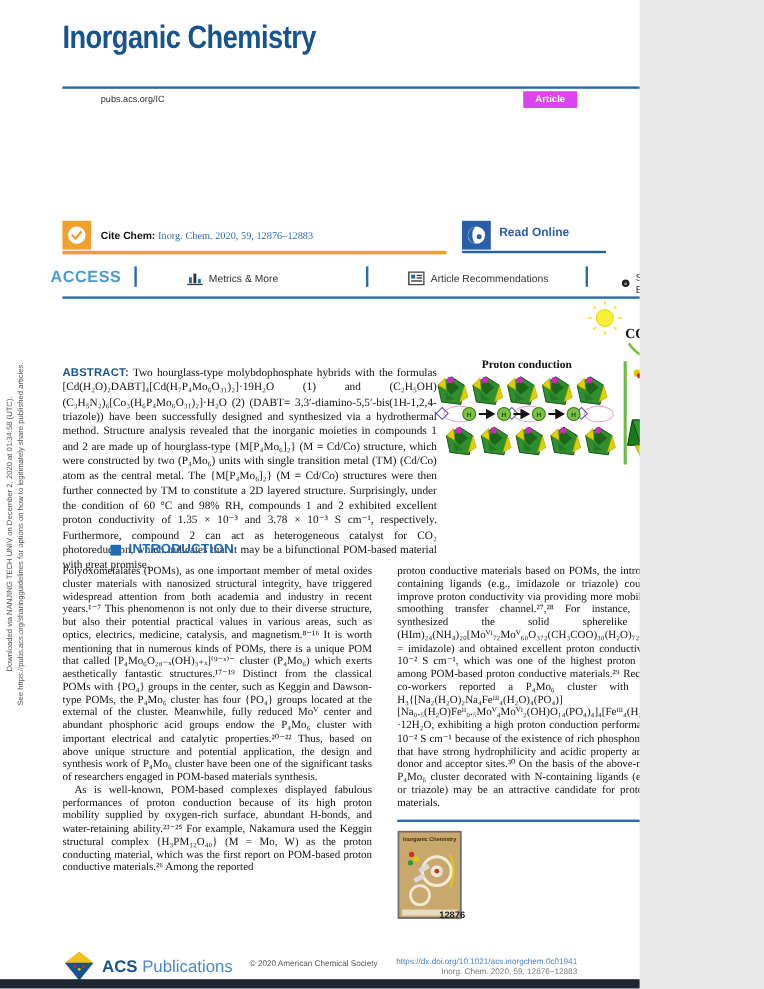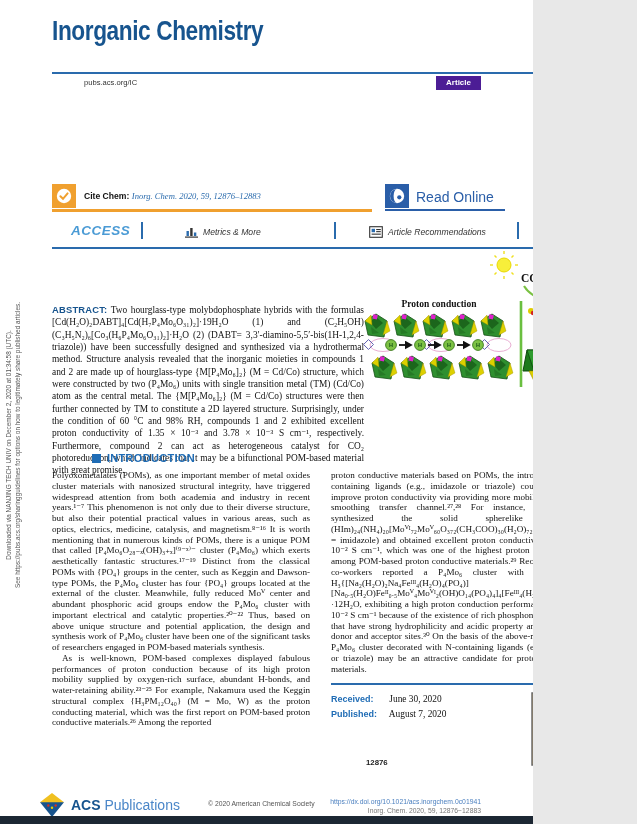--- a/index.html
+++ b/index.html
@@ -7,42 +7,42 @@
         font-family:"Liberation Sans","DejaVu Sans",sans-serif;color:#1a1a1a;}
   
   .side-note{position:absolute;left:13px;top:445px;width:540px;
              transform:translate(-50%,-50%) rotate(-90deg);
              font-size:6.4px;line-height:9px;color:#555;text-align:center;white-space:nowrap;}
   
   .logo{position:absolute;left:52px;top:16px;font-size:27px;font-weight:bold;
         color:#17548e;letter-spacing:-0.5px;transform:scaleX(.84);transform-origin:left center;}
   .head-rule{position:absolute;left:52px;top:72px;width:533px;height:2px;background:#2a6bad;}
   .site-link{position:absolute;left:52px;top:78px;font-size:7.6px;color:#333;padding-left:32px;}
-  .article-badge{position:absolute;right:52px;top:76px;background:#4c1d95;color:#fff;
+  .article-badge{position:absolute;right:52px;top:76px;background:#d946ef;color:#fff;
                  font-size:8px;font-weight:bold;padding:2px 10px 3px;}
   
   .title{position:absolute;left:52px;top:96px;width:522px;font-size:17.5px;font-weight:bold;
          line-height:21px;color:#1b1b1b;}
   .authors{position:absolute;left:52px;top:145px;width:540px;
            font-family:"Liberation Serif","DejaVu Serif",serif;font-size:11px;line-height:14px;color:#222;}
   .star{color:#eda73a;font-weight:bold;}
   
   .cite-row{position:absolute;left:52px;top:184px;width:533px;height:28px;}
   .cite-badge{position:absolute;left:0;top:0;width:24px;height:24px;background:#f0a02f;
               display:flex;align-items:center;justify-content:center;}
   .cite-text{position:absolute;left:32px;top:7px;font-size:8.6px;}
   .cite-label{font-weight:bold;color:#111;}
-  .cite-ref{color:#2a6bad;font-style:italic;font-family:"Liberation Serif",serif;}
+  .cite-ref{color:#2a6bad;font-family:"Liberation Serif",serif;}
   .cite-underline{position:absolute;left:0;top:25px;width:320px;height:2.5px;background:#f0a02f;}
   .ro-badge{position:absolute;left:333px;top:0;width:24px;height:24px;background:#2a5ea8;
             display:flex;align-items:center;justify-content:center;}
-  .ro-label{position:absolute;left:364px;top:5px;font-size:14px;font-weight:normal;color:#2a5ea8;}
+  .ro-label{position:absolute;left:364px;top:5px;font-size:10px;font-weight:bold;color:#2a5ea8;}
   .ro-underline{position:absolute;left:333px;top:25px;width:120px;height:2px;background:#2a5ea8;}
   
-  .access-row{position:absolute;left:69px;top:220px;width:533px;height:24px;font-style:italic;}
+  .access-row{position:absolute;left:40px;top:220px;width:533px;height:24px;}
   .access-word{position:absolute;left:2px;top:3px;font-size:13.5px;font-weight:bold;color:#4b9bd5;letter-spacing:.5px;}
   .pipe{position:absolute;top:2px;width:1.5px;height:17px;background:#2a6bad;}
   .acc-item{position:absolute;top:6px;font-size:8.6px;color:#333;display:flex;align-items:center;gap:5px;}
   .acc-rule{position:absolute;left:52px;top:247px;width:533px;height:1.6px;background:#2a6bad;}
   
   .abstract{position:absolute;left:52px;top:256px;width:312px;
             font-family:"Liberation Serif","DejaVu Serif",serif;font-size:9.4px;line-height:12.35px;
             text-align:justify;color:#111;margin-top:48px;}
   .abs-label{font-family:"Liberation Sans",sans-serif;font-weight:bold;color:#17548e;letter-spacing:.2px;}
   .toc-fig{position:absolute;left:361px;top:251px;width:238px;height:190px;}
@@ -56,21 +56,21 @@
   .col1{width:258px;}
   .col2{width:254px;}
   .col p{margin:0;}
   .col .indent{text-indent:10px;}
   .recv-rule{border:none;height:1.6px;background:#2a6bad;margin:9px 0 7px;}
   .recv-flex{display:flex;justify-content:space-between;}
   .recv-table{font-family:"Liberation Serif",serif;font-size:9.4px;line-height:15px;}
   .recv-label{color:#1f6cb5;font-weight:bold;font-family:"Liberation Sans",sans-serif;font-size:9px;
               display:inline-block;width:56px;}
   
-  .footer-logo{position:absolute;left:40px;top:792px;display:flex;align-items:center;gap:7px;}
+  .footer-logo{position:absolute;left:54px;top:792px;display:flex;align-items:center;gap:7px;}
   .acs-name{font-size:14px;}
   .acs-b{color:#17548e;font-weight:bold;}
   .acs-p{color:#4a86c8;}
   .copyright{position:absolute;left:208px;top:800px;font-size:6.8px;color:#555;}
   .pageno{position:absolute;left:366px;top:758px;font-size:7.8px;color:#222;font-weight:bold;}
   .doi-block{position:absolute;right:52px;top:797px;text-align:right;font-size:6.8px;line-height:9px;}
   .doi{color:#4a7fbf;}
   .cit2{color:#777;}
   .navy-bar{position:absolute;left:0;bottom:0;width:637px;height:8px;background:#1c2733;}
 </style>
@@ -286,30 +286,20 @@
 
   <div class="cols">
     <div class="col col1">
       <p>Polyoxometalates (POMs), as one important member of metal oxides cluster materials with nanosized structural integrity, have triggered widespread attention from both academia and industry in recent years.¹⁻⁷ This phenomenon is not only due to their diverse structure, but also their potential practical values in various areas, such as optics, electrics, medicine, catalysis, and magnetism.⁸⁻¹⁶ It is worth mentioning that in numerous kinds of POMs, there is a unique POM that called [P₄Mo₆O₂₈₋ₓ(OH)₃₊ₓ]⁽⁹⁻ˣ⁾⁻ cluster (P₄Mo₆) which exerts aesthetically fantastic structures.¹⁷⁻¹⁹ Distinct from the classical POMs with {PO₄} groups in the center, such as Keggin and Dawson-type POMs, the P₄Mo₆ cluster has four {PO₄} groups located at the external of the cluster. Meanwhile, fully reduced Moⱽ center and abundant phosphoric acid groups endow the P₄Mo₆ cluster with important electrical and catalytic properties.²⁰⁻²² Thus, based on above unique structure and potential application, the design and synthesis work of P₄Mo₆ cluster have been one of the significant tasks of researchers engaged in POM-based materials synthesis.</p>
       <p class="indent">As is well-known, POM-based complexes displayed fabulous performances of proton conduction because of its high proton mobility supplied by oxygen-rich surface, abundant H-bonds, and water-retaining ability.²³⁻²⁵ For example, Nakamura used the Keggin structural complex {H₃PM₁₂O₄₀} (M = Mo, W) as the proton conducting material, which was the first report on POM-based proton conductive materials.²⁶ Among the reported</p>
     </div>
     <div class="col col2">
       <p>proton conductive materials based on POMs, the introduction of N-containing ligands (e.g., imidazole or triazole) could effectively improve proton conductivity via providing more mobile protons and smoothing transfer channel.²⁷,²⁸ For instance, Lan's group synthesized the solid spherelike structural (HIm)₂₄(NH₄)₂₀[Moⱽᴵ₇₂Moⱽ₆₀O₃₇₂(CH₃COO)₃₀(H₂O)₇₂]·90H₂O (Im = imidazole) and obtained excellent proton conductivity of 4.98 × 10⁻² S cm⁻¹, which was one of the highest proton conductivities among POM-based proton conductive materials.²⁹ Recently, Liu and co-workers reported a P₄Mo₆ cluster with the formula H₃{[Na₂(H₂O)₂Na₄Feᴵᴵᴵ₄(H₂O)₄(PO₄)][Na₀.₅(H₂O)Feᴵᴵ₀.₅Moⱽ₄Moⱽᴵ₂(OH)O₁₄(PO₄)₄]₄[Feᴵᴵᴵ₄(H₂O)₈]}·12H₂O, exhibiting a high proton conduction performance of 1.33 × 10⁻² S cm⁻¹ because of the existence of rich phosphonic acid groups that have strong hydrophilicity and acidic property and vast proton donor and acceptor sites.³⁰ On the basis of the above-mentioned, the P₄Mo₆ cluster decorated with N-containing ligands (e.g., imidazole or triazole) may be an attractive candidate for proton conductive materials.</p>
       <hr class="recv-rule">
       <div class="recv-flex">
-        <div class="recv-table">
-          <div>
-            <span class="recv-label">Received:</span>
-            <span>June 30, 2020</span>
-          </div>
-          <div>
-            <span class="recv-label">Published:</span>
-            <span>August 7, 2020</span>
-          </div>
-        </div>
         <svg width="54" height="74" viewBox="0 0 54 74">
           <rect x="1" y="1" width="52" height="72" fill="#c9a86e" stroke="#6b6b6b" stroke-width="1.5"></rect>
           <text x="27" y="9" text-anchor="middle" font-size="4.6" font-weight="bold" fill="#3a2c10" font-family="Liberation Sans, sans-serif">Inorganic Chemistry</text>
           <circle cx="33" cy="34" r="12" fill="none" stroke="#f2ead6" stroke-width="2.5"></circle>
           <circle cx="33" cy="34" r="5" fill="#f2ead6"></circle>
           <circle cx="19" cy="54" r="8" fill="none" stroke="#f2ead6" stroke-width="2.2"></circle>
           <circle cx="12" cy="20" r="2.2" fill="#d43020"></circle>
           <circle cx="16" cy="24" r="2.2" fill="#e0cc00"></circle>
           <circle cx="11" cy="27" r="2.2" fill="#2e9b2e"></circle>
           <rect x="18" y="30" width="9" height="4" fill="#d9d9d9" transform="rotate(-30 22 32)"></rect>

